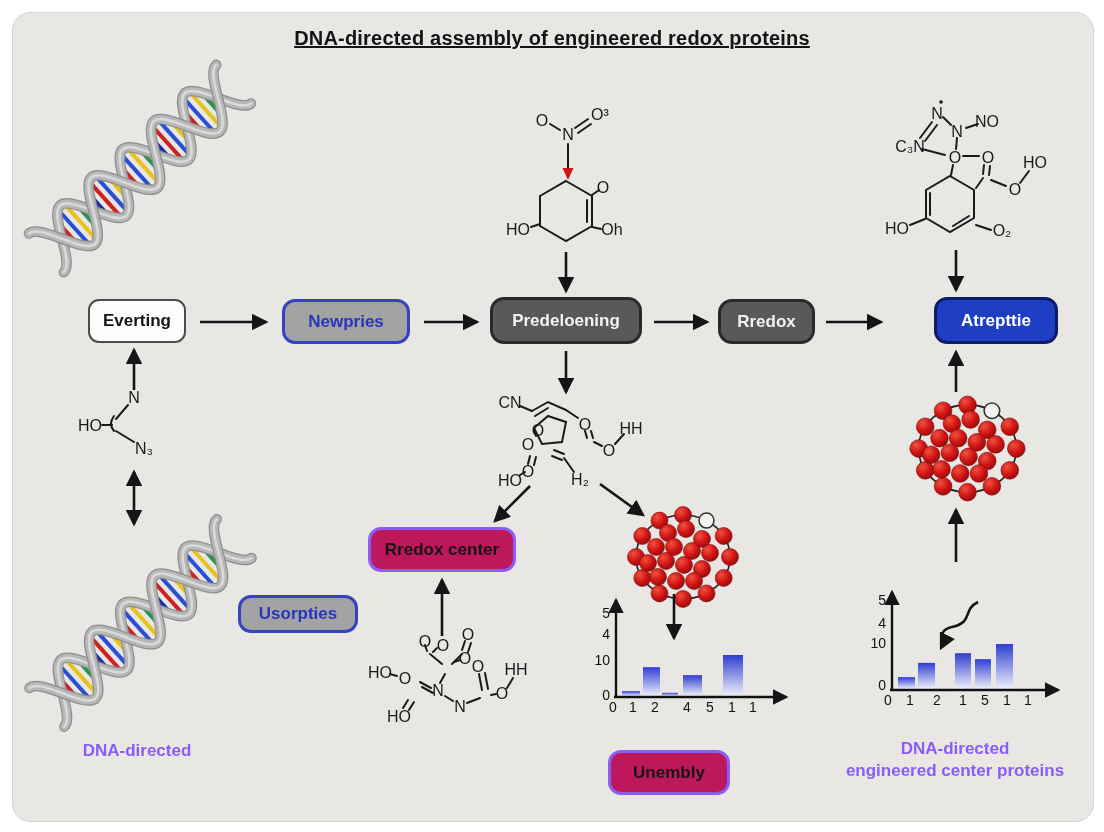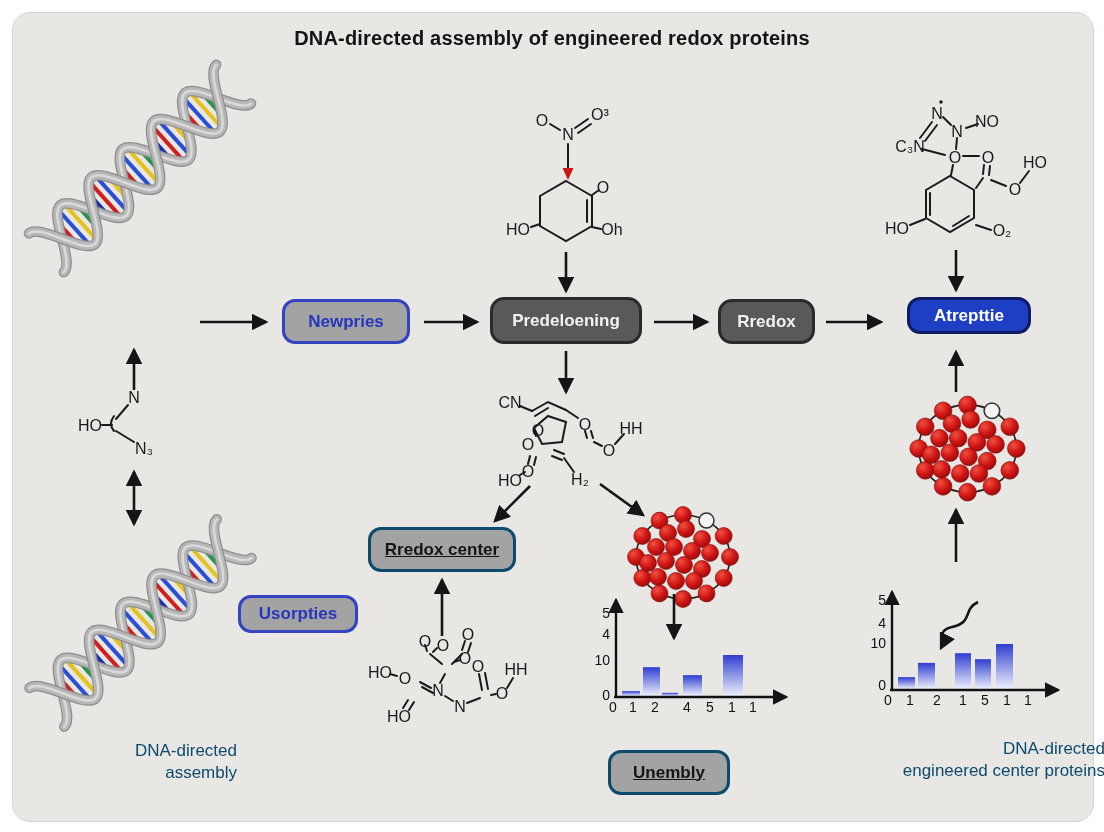--- a/index.html
+++ b/index.html
@@ -1,32 +1,32 @@
 <!DOCTYPE html>
 <html><head>
 <meta charset="utf-8">
 <style>
   html,body{margin:0;padding:0;background:#fff;}
   .stage{position:relative;width:1104px;height:832px;background:#ffffff;
          font-family:"Liberation Sans",sans-serif;overflow:hidden;}
   .panel{position:absolute;left:12px;top:12px;width:1080px;height:808px;
          background:#e8e7e4;border:1px solid #d6d5d2;border-radius:18px;}
   .title{position:absolute;left:0;top:27px;width:1104px;text-align:center;
-         font-size:20px;font-weight:bold;color:#141414;letter-spacing:.2px;}
+         font-size:20px;font-weight:bold;color:#141414;letter-spacing:.2px;text-decoration:underline;}
   .abs{position:absolute;}
   svg{overflow:visible;display:block;}
   .fbox{position:absolute;display:flex;align-items:center;justify-content:center;
         font-size:17px;font-weight:bold;border-radius:11px;box-sizing:border-box;}
   .fbox.plain{background:#fcfcfb;border:2px solid #4c4c4c;color:#151515;}
   .fbox.lavender{background:#a3a3a3;border:3px solid #3443c2;color:#2636bd;border-radius:13px;}
   .fbox.dark{background:#595959;border:3px solid #2a2a2a;color:#f2f2f2;border-radius:14px;}
   .fbox.blue{background:#1e3fc4;border:3px solid #0e1c66;color:#ffffff;border-radius:13px;}
-  .fbox.salmon{background:#a3a3a3;border:3px solid #0c4a6e;color:#151515;border-radius:13px;text-decoration:underline;}
-  .caption{position:absolute;text-align:right;font-size:17px;font-weight:normal;
-           color:#0c4a6e;line-height:1.3;}
+  .fbox.salmon{background:#be185d;border:3px solid #8b5cf6;color:#151515;border-radius:13px;}
+  .caption{position:absolute;text-align:center;font-size:17px;font-weight:bold;
+           color:#8b5cf6;line-height:1.3;}
   .chem text{font-size:16px;font-weight:500;fill:#1a1a1a;}
   .chem path,.chem line{stroke:#1a1a1a;stroke-width:2;fill:none;stroke-linecap:round;}
 </style>
 </head>
 <body>
 
 <div class="stage">
   <div class="panel"></div>
 
   <svg width="0" height="0" style="position:absolute" aria-hidden="true">
@@ -112,30 +112,33 @@
   <svg class="abs chem" style="left:66px;top:383px" width="160" height="80">
     <path d="M36,42 L46,42"></path>
     <path d="M48,48 Q42,41 48,33"></path>
     <path d="M50,36 L62,22"></path>
     <path d="M50,48 L68,59"></path>
     <text x="68" y="14" text-anchor="middle" dominant-baseline="central">N</text>
     <text x="24" y="42" text-anchor="middle" dominant-baseline="central">HO</text>
     <text x="78" y="65" text-anchor="middle" dominant-baseline="central">N₃</text>
   </svg>
 
+  <div class="fbox plain" style="left:88px;top:299px;width:98px;height:44px">
+      <span>Everting</span>
+    </div>
   <div class="fbox lavender" style="left:282px;top:299px;width:128px;height:45px">
       <span>Newpries</span>
     </div>
   <div class="fbox dark" style="left:490px;top:297px;width:152px;height:47px">
       <span>Predeloening</span>
     </div>
   <div class="fbox dark" style="left:718px;top:299px;width:97px;height:45px">
       <span>Rredox</span>
     </div>
-  <div class="fbox blue" style="left:907px;top:297px;width:124px;height:37px">
+  <div class="fbox blue" style="left:934px;top:297px;width:124px;height:47px">
       <span>Atrepttie</span>
     </div>
 
   <svg class="abs chem" style="left:478px;top:88px" width="190" height="180">
     <path d="M72,36 L82,42"></path>
     <path d="M97,40 L110,31"></path>
       <path d="M100,45 L113,36"></path>
     <path d="M88,93 L114,108 L114,138 L88,153 L62,138 L62,108 Z"></path>
     <path d="M109,112 L109,134"></path>
     <path d="M53,139 L62,136"></path>
@@ -350,21 +353,20 @@
       <text x="52" y="123" text-anchor="middle" font-size="14" fill="#111">1</text>
       <text x="79" y="123" text-anchor="middle" font-size="14" fill="#111">2</text>
       <text x="105" y="123" text-anchor="middle" font-size="14" fill="#111">1</text>
       <text x="127" y="123" text-anchor="middle" font-size="14" fill="#111">5</text>
       <text x="149" y="123" text-anchor="middle" font-size="14" fill="#111">1</text>
       <text x="170" y="123" text-anchor="middle" font-size="14" fill="#111">1</text>
     </svg>
 
   <div class="caption" style="left:37px;top:740px;width:200px">
     <div>DNA-directed</div>
-    <div>assembly</div>
   </div>
   <div class="caption" style="left:805px;top:738px;width:300px">
     <div>DNA-directed</div>
     <div>engineered center proteins</div>
   </div>
 
   <svg class="abs" style="left:0;top:0;pointer-events:none" width="1104" height="832">
     <g stroke="#151515" stroke-width="2.6" fill="none">
       <line x1="200" y1="322" x2="266" y2="322" marker-end="url(#ah)"></line>
       <line x1="424" y1="322" x2="477" y2="322" marker-end="url(#ah)"></line>

